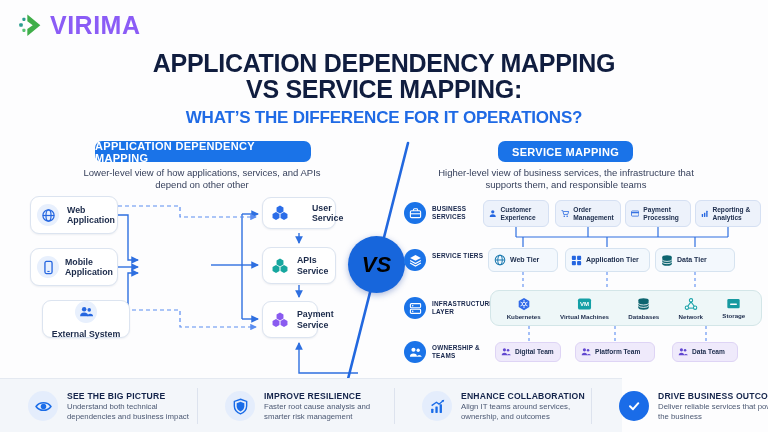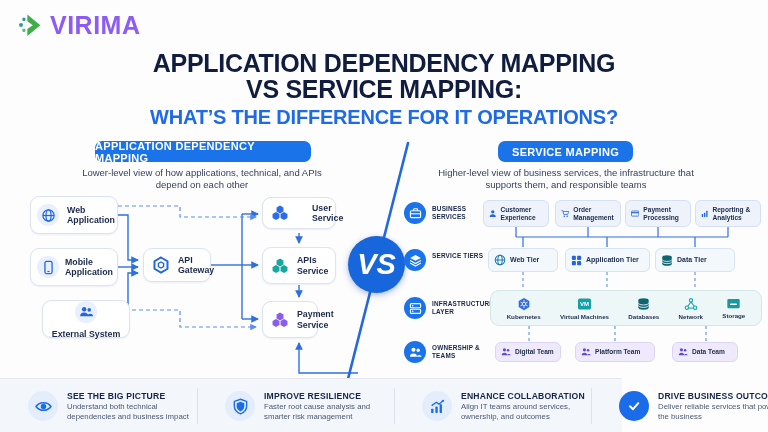--- a/index.html
+++ b/index.html
@@ -6,40 +6,40 @@
   body{width:768px;height:432px;overflow:hidden;position:relative;background:#fdfdfe;
        font-family:"Liberation Sans",sans-serif;-webkit-font-smoothing:antialiased;}
 
   
   .logo{position:absolute;left:18px;top:11px;display:flex;align-items:center;gap:5px;}
   .logo .brand{font-size:25px;font-weight:800;color:#8b5cf6;letter-spacing:.5px;}
 
   
   .title{position:absolute;left:0;right:0;top:50px;text-align:center;}
   .title .t1{font-size:25px;line-height:26px;font-weight:800;color:#101d3f;letter-spacing:-.3px;}
-  .title .t2{font-size:20px;line-height:25px;font-weight:800;color:#1f6ae5;margin-top:3px;letter-spacing:-.2px;}
+  .title .t2{font-size:17px;line-height:25px;font-weight:800;color:#1f6ae5;margin-top:3px;letter-spacing:-.2px;}
 
   
   .pill{position:absolute;background:#1a73e8;color:#fff;font-weight:700;font-size:11px;letter-spacing:.3px;
         border-radius:7px;display:flex;align-items:center;justify-content:center;height:21px;}
   .sub{position:absolute;font-size:9.5px;line-height:12px;color:#37415c;text-align:center;margin:0;}
 
   
   .diagram{position:absolute;left:20px;top:190px;width:350px;height:190px;}
   .wires{position:absolute;left:0;top:0;}
   .node{position:absolute;background:#fff;border:1px solid #dce4f0;border-radius:9px;
         box-shadow:0 1px 2px rgba(20,40,90,.07);display:flex;align-items:center;gap:6px;padding:0 6px;box-sizing:border-box;}
   .nico{width:22px;height:22px;border-radius:50%;background:#e8f0fd;display:flex;align-items:center;justify-content:center;flex:0 0 auto;}
   .nico.plain{background:transparent;border-radius:0;}
   .nlabel{font-size:8.8px;font-weight:700;color:#1b2a4a;line-height:10.5px;}
 
   
   .divider{position:absolute;left:0;top:0;pointer-events:none;}
   .vs{position:absolute;left:348px;top:236px;width:57px;height:57px;border-radius:50%;background:#1766dc;
-      color:#ffffff;display:flex;align-items:center;justify-content:center;font-size:29px;font-weight:800;font-style:italic;
+      color:#000000;display:flex;align-items:center;justify-content:center;font-size:22px;font-weight:800;font-style:italic;
       box-shadow:0 2px 6px rgba(20,60,160,.35);}
 
   
   .rpanel{position:absolute;left:400px;top:196px;width:364px;height:178px;}
   .rico{position:absolute;width:22px;height:22px;border-radius:50%;background:#1a73e8;display:flex;align-items:center;justify-content:center;}
   .rlab{position:absolute;font-size:6.4px;font-weight:800;color:#16254b;letter-spacing:.2px;line-height:8.2px;width:56px;}
   .chip{position:absolute;background:#edf2fb;border:1px solid #d5e0f3;border-radius:6px;display:flex;align-items:center;gap:4px;
         padding:0 5px;box-sizing:border-box;}
   .chip .clabel{font-size:6.6px;font-weight:700;color:#20304f;line-height:7.6px;}
   .chip.tier{background:#f3f8fd;border-color:#d6e3f0;}
@@ -72,21 +72,21 @@
   <span class="brand">VIRIMA</span>
 </div>
 
 <div class="title">
   <div class="t1">APPLICATION DEPENDENCY MAPPING</div>
   <div class="t1">VS SERVICE MAPPING:</div>
   <div class="t2">WHAT’S THE DIFFERENCE FOR IT OPERATIONS?</div>
 </div>
 
 <div class="pill" style="left:95px;top:141px;width:216px;">APPLICATION DEPENDENCY MAPPING</div>
-<p class="sub" style="left:72px;top:167px;width:260px;">Lower-level view of how applications, technical, and APIs depend on each other</p>
+<p class="sub" style="left:72px;top:167px;width:260px;">Lower-level view of how applications, services, and APIs depend on other other</p>
 
 <div class="pill" style="left:498px;top:141px;width:135px;">SERVICE MAPPING</div>
 <p class="sub" style="left:425px;top:167px;width:282px;">Higher-level view of business services, the infrastructure that supports them, and responsible teams</p>
 
 <div class="diagram">
   <svg class="wires" width="350" height="190">
     <defs>
       <marker id="ar" viewBox="0 0 8 8" refX="7" refY="4" markerWidth="5.5" markerHeight="5.5" orient="auto-start-reverse">
         <path d="M0,0 L8,4 L0,8 Z" fill="#2e6fe0"></path>
       </marker>
@@ -139,29 +139,20 @@
       <svg width="15" height="15" viewBox="0 0 16 16" fill="#2566e0">
         <circle cx="5.5" cy="4.6" r="2.4"></circle>
           <circle cx="10.9" cy="5.2" r="1.9"></circle>
         <path d="M1.2,12 a4.3,4 0 0 1 8.6,0 Z"></path>
           <path d="M9,12 a3,2.8 0 0 1 6,0 Z"></path>
       </svg>
     </span>
     <span class="nlabel">External System</span>
   </div>
 
-  <div class="node" style="left:123px;top:58px;width:68px;height:34px;">
-    <span class="nico plain">
-      <svg width="18" height="18" viewBox="0 0 18 18" fill="none" stroke="#2566e0">
-        <polygon points="9,1.5 15.5,5.25 15.5,12.75 9,16.5 2.5,12.75 2.5,5.25" stroke-width="2"></polygon>
-        <polygon points="9,6 11.6,7.5 11.6,10.5 9,12 6.4,10.5 6.4,7.5" stroke-width="1.4"></polygon>
-      </svg>
-    </span>
-    <span class="nlabel">API Gateway</span>
-  </div>
 
   <div class="node" style="left:242px;top:7px;width:74px;height:32px;gap:21px;">
     <span class="nico plain">
       <svg width="18" height="16" viewBox="0 0 18 16" fill="#2b6de8">
         <polygon points="9,0.5 12.46,2.5 12.46,6.5 9,8.5 5.54,6.5 5.54,2.5"></polygon>
         <polygon points="5,7 8.46,9 8.46,13 5,15 1.54,13 1.54,9"></polygon>
         <polygon points="13,7 16.46,9 16.46,13 13,15 9.54,13 9.54,9"></polygon>
       </svg>
     </span>
     <span class="nlabel">User Service</span>

